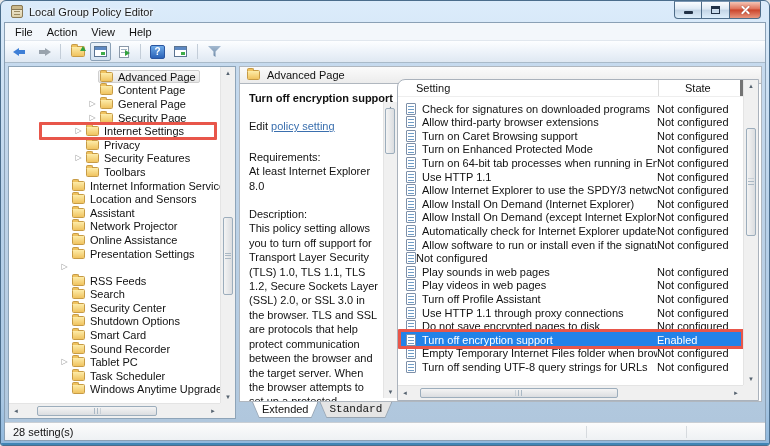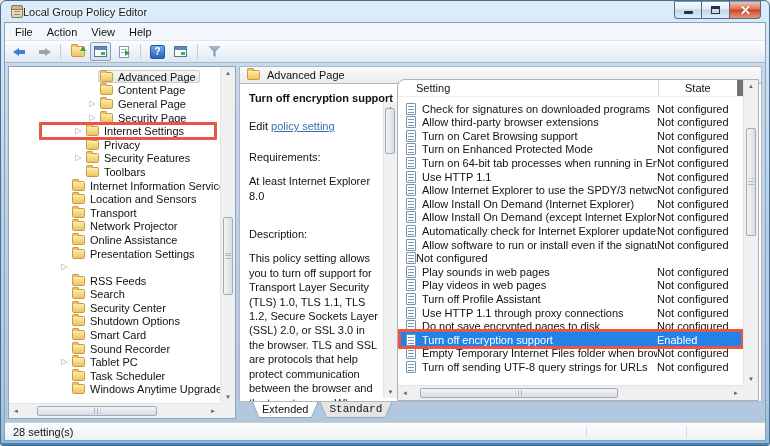--- a/index.html
+++ b/index.html
@@ -4,21 +4,21 @@
 <style>
   html,body{margin:0;padding:0;background:#e8e8e8;}
   *{box-sizing:border-box;}
   .window{position:relative;width:770px;height:446px;margin:0 auto;
     font-family:"Liberation Sans",sans-serif;font-size:11px;color:#111;
     border:1px solid #4a6d8c;border-radius:6px 6px 3px 3px;overflow:hidden;
     background:linear-gradient(180deg,#dcecfb,#b9d2ea 45%,#a9c7e3 90%,#8fb8dd);}
   .window::after{content:'';position:absolute;left:0;right:0;bottom:0;height:2px;background:#3f85b5;}
 
   
-  .titlebar{height:21px;display:flex;align-items:center;padding-left:10px;}
+  .titlebar{height:21px;display:flex;align-items:center;gap:6px;padding-left:10px;}
   .title{color:#1a1a1a;text-shadow:0 0 3px #fff,0 0 5px #fff;}
   .scrollicon{width:12px;height:13px;flex:none;position:relative;border:1px solid #8a7a55;border-radius:2px;
     background:linear-gradient(#f8f3e2,#dccfa8);}
   .scrollicon::before{content:'';position:absolute;left:-1px;right:-1px;top:-1px;height:3px;background:#cbb98c;border:1px solid #8a7a55;border-radius:2px 2px 0 0;}
   .scrollicon::after{content:'';position:absolute;left:2px;right:2px;top:5px;height:5px;
     background:repeating-linear-gradient(180deg,#9a8a62 0 1px,transparent 1px 3px);}
   .caps{position:absolute;top:0;right:8px;display:flex;z-index:6;}
   .cap{width:28px;height:18px;border:1px solid #4e6c88;border-top-color:#7a96b2;display:flex;align-items:center;justify-content:center;
     background:linear-gradient(#fbfdff,#dde9f4 45%,#c2d4e5 50%,#ddeefb);}
   .cap.min{border-radius:0 0 0 4px;}
@@ -83,33 +83,33 @@
   .thumbv::after{width:6px;height:7px;background:repeating-linear-gradient(180deg,#aab8c4 0 1px,transparent 1px 3px);}
   .thumbh{position:absolute;top:2px;height:10px;border:1px solid #9cadbc;border-radius:2px;background:linear-gradient(#f4f4f4,#dbdde0);}
   .thumbh::after{width:7px;height:6px;background:repeating-linear-gradient(90deg,#aab8c4 0 1px,transparent 1px 3px);}
 
   
   .right{flex:1;display:flex;flex-direction:column;position:relative;min-width:0;}
   .rheader{height:18px;flex:none;background:linear-gradient(#fbfbfb,#ececec);border:1px solid #b0b7bf;display:flex;align-items:center;gap:7px;padding-left:7px;}
   .rheader .folder{width:13px;height:10px;}
   .rbody{flex:1;position:relative;background:#fff;border:1px solid #b0b7bf;border-top:none;min-height:0;}
   .extended{position:absolute;left:0;top:0;bottom:0;width:158px;padding:7px 0 0 9px;overflow:hidden;line-height:14.4px;}
-  .xblock{width:132px;margin-top:10px;}
+  .xblock{width:132px;}
   .xtitle{font-weight:bold;white-space:nowrap;margin-bottom:14px;}
   .xedit{margin-bottom:16px;}
   .xlink{color:var(--link);text-decoration:underline;cursor:pointer;}
   .xgap{height:14px;}
   .midscroll{left:143px;top:18px;bottom:3px;width:14px;border-left:1px solid #e4e4e4;display:flex;flex-direction:column;justify-content:space-between;align-items:center;padding:3px 0;}
   .midthumb{top:24px;height:46px;left:144.5px;width:10px;position:absolute;border:1px solid #9cadbc;border-radius:2px;background:linear-gradient(90deg,#f4f4f4,#dbdde0);z-index:1;}
 
   
   .listcard{position:absolute;left:157px;top:-5px;right:2px;bottom:0;background:#fff;border:1px solid #aab2bc;border-radius:8px 0 0 0;z-index:1;overflow:hidden;}
   .lheader{height:17px;display:flex;align-items:stretch;border-bottom:1px solid #eee;padding-right:15px;}
   .lh1{flex:1;display:flex;align-items:center;padding-left:18px;border-right:1px solid #dcdcdc;}
-  .lh2{width:84px;display:flex;align-items:center;padding-left:26px;border-right:6px solid #737373;}
+  .lh2{width:84px;display:flex;align-items:center;padding-left:26px;border-right:3px solid #737373;}
   .lrows{position:absolute;top:18px;left:0;right:15px;bottom:15px;padding-top:3px;overflow:hidden;}
   .lrow{height:13.6px;display:flex;align-items:flex-end;position:relative;}
   .doc{width:10px;height:12px;margin-left:8px;flex:none;background:#fff;border:1px solid #7d8fa8;border-radius:1px;position:relative;}
   .doc::before{content:'';position:absolute;left:1px;right:1px;top:2px;height:7px;background:repeating-linear-gradient(180deg,#6f9cc6 0 1px,transparent 1px 3px);}
   .lsetting{margin-left:6px;flex:1;white-space:nowrap;overflow:hidden;}
   .lstate{width:86px;flex:none;white-space:nowrap;}
   .lrow.sel{background:var(--sel);color:#fff;}
   .row-redbox{left:0;right:-1px;top:-3px;bottom:-3px;}
 
   
@@ -273,21 +273,21 @@
               <span class="titem">
                 <span class="folder"></span>
                 <span class="tlabel">Location and Sensors</span>
               </span>
             </div>
             <div class="trow">
               <span class="tind" style="width:50px"></span>
               <span class="twisty"></span>
               <span class="titem">
                 <span class="folder"></span>
-                <span class="tlabel">Transport</span>
+                <span class="tlabel">Assistant</span>
               </span>
             </div>
             <div class="trow">
               <span class="tind" style="width:50px"></span>
               <span class="twisty"></span>
               <span class="titem">
                 <span class="folder"></span>
                 <span class="tlabel">Network Projector</span>
               </span>
             </div>

